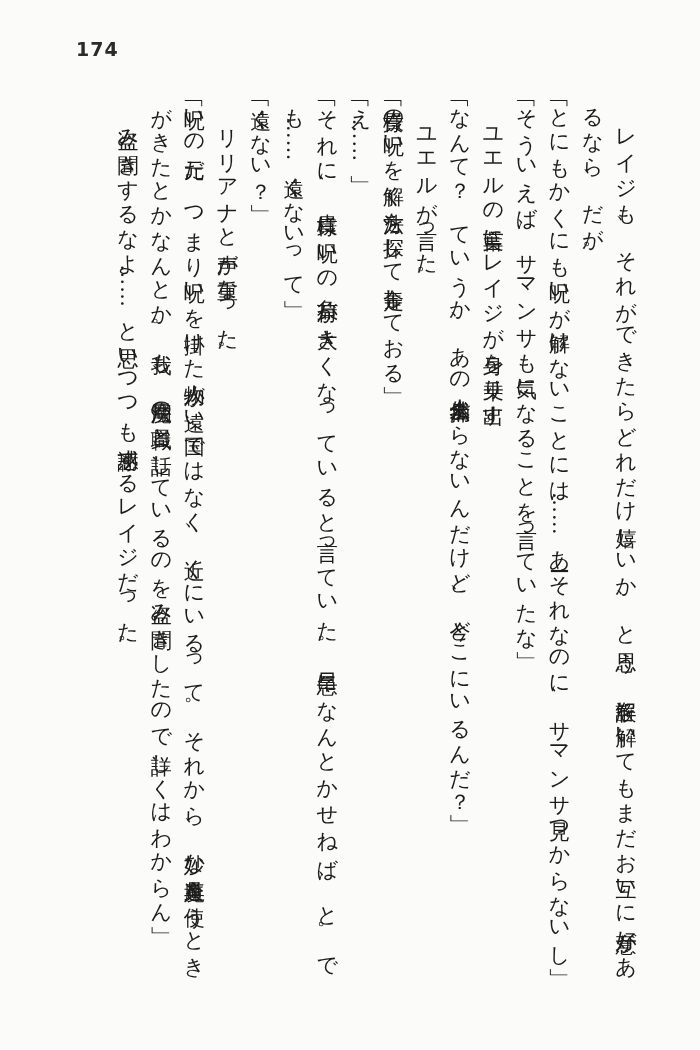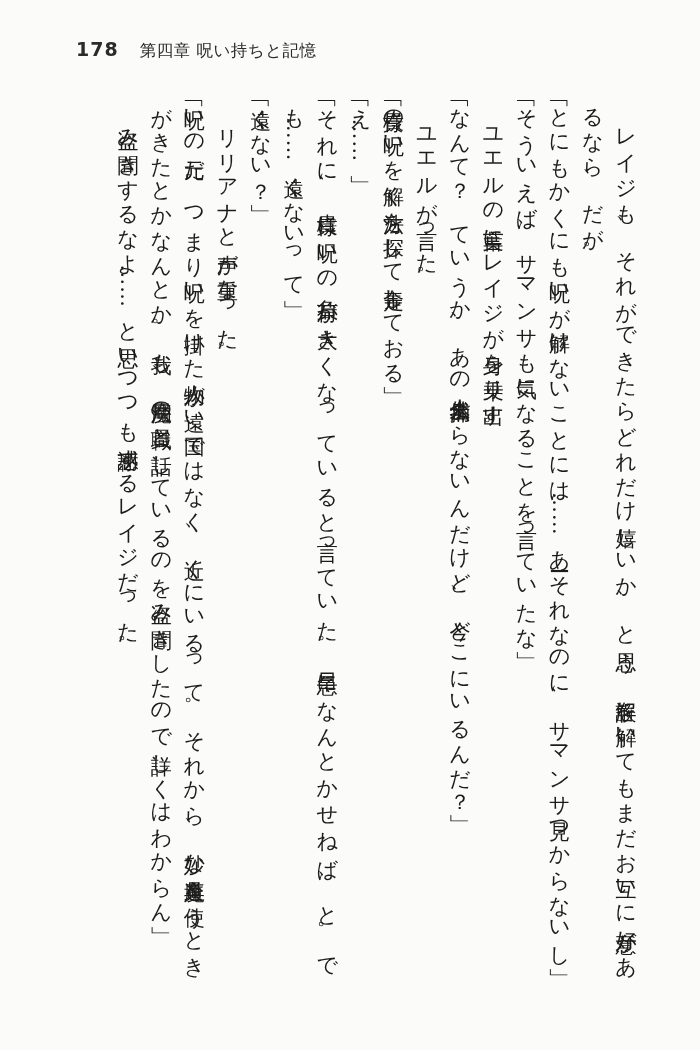--- a/index.html
+++ b/index.html
@@ -62,22 +62,21 @@
   .para.indent {
     text-indent: 1em;
   }
 </style>
 </head>
 <body>
 
 <div class="page">
 
   <div class="running-head">
-    <span class="pagenum">178</span>
-    <span class="chapter">第四章 呪い持ちと記憶</span>
+    <span class="pagenum">174</span>
   </div>
 
   <div class="body-text">
       <p class="para indent">レイジも、それができたらどれだけ嬉しいか、と思う。誤解を解いてもまだお互いに好意があるなら、だが。</p>
       <p class="para">「とにもかくにも呪いが解けないことには……あーそれなのに、サマンサ見つからないし」</p>
       <p class="para">「そういえば、サマンサも気になることを言っていたな」</p>
       <p class="para indent">ユエルの言葉にレイジが身を乗り出す。</p>
       <p class="para">「なんて？　ていうか、あの人全然捕まらないんだけど、今どこにいるんだ？」</p>
       <p class="para indent">ユエルが言った。</p>
       <p class="para">「貴様の呪いを解く方法を探して奔走しておる」</p>

